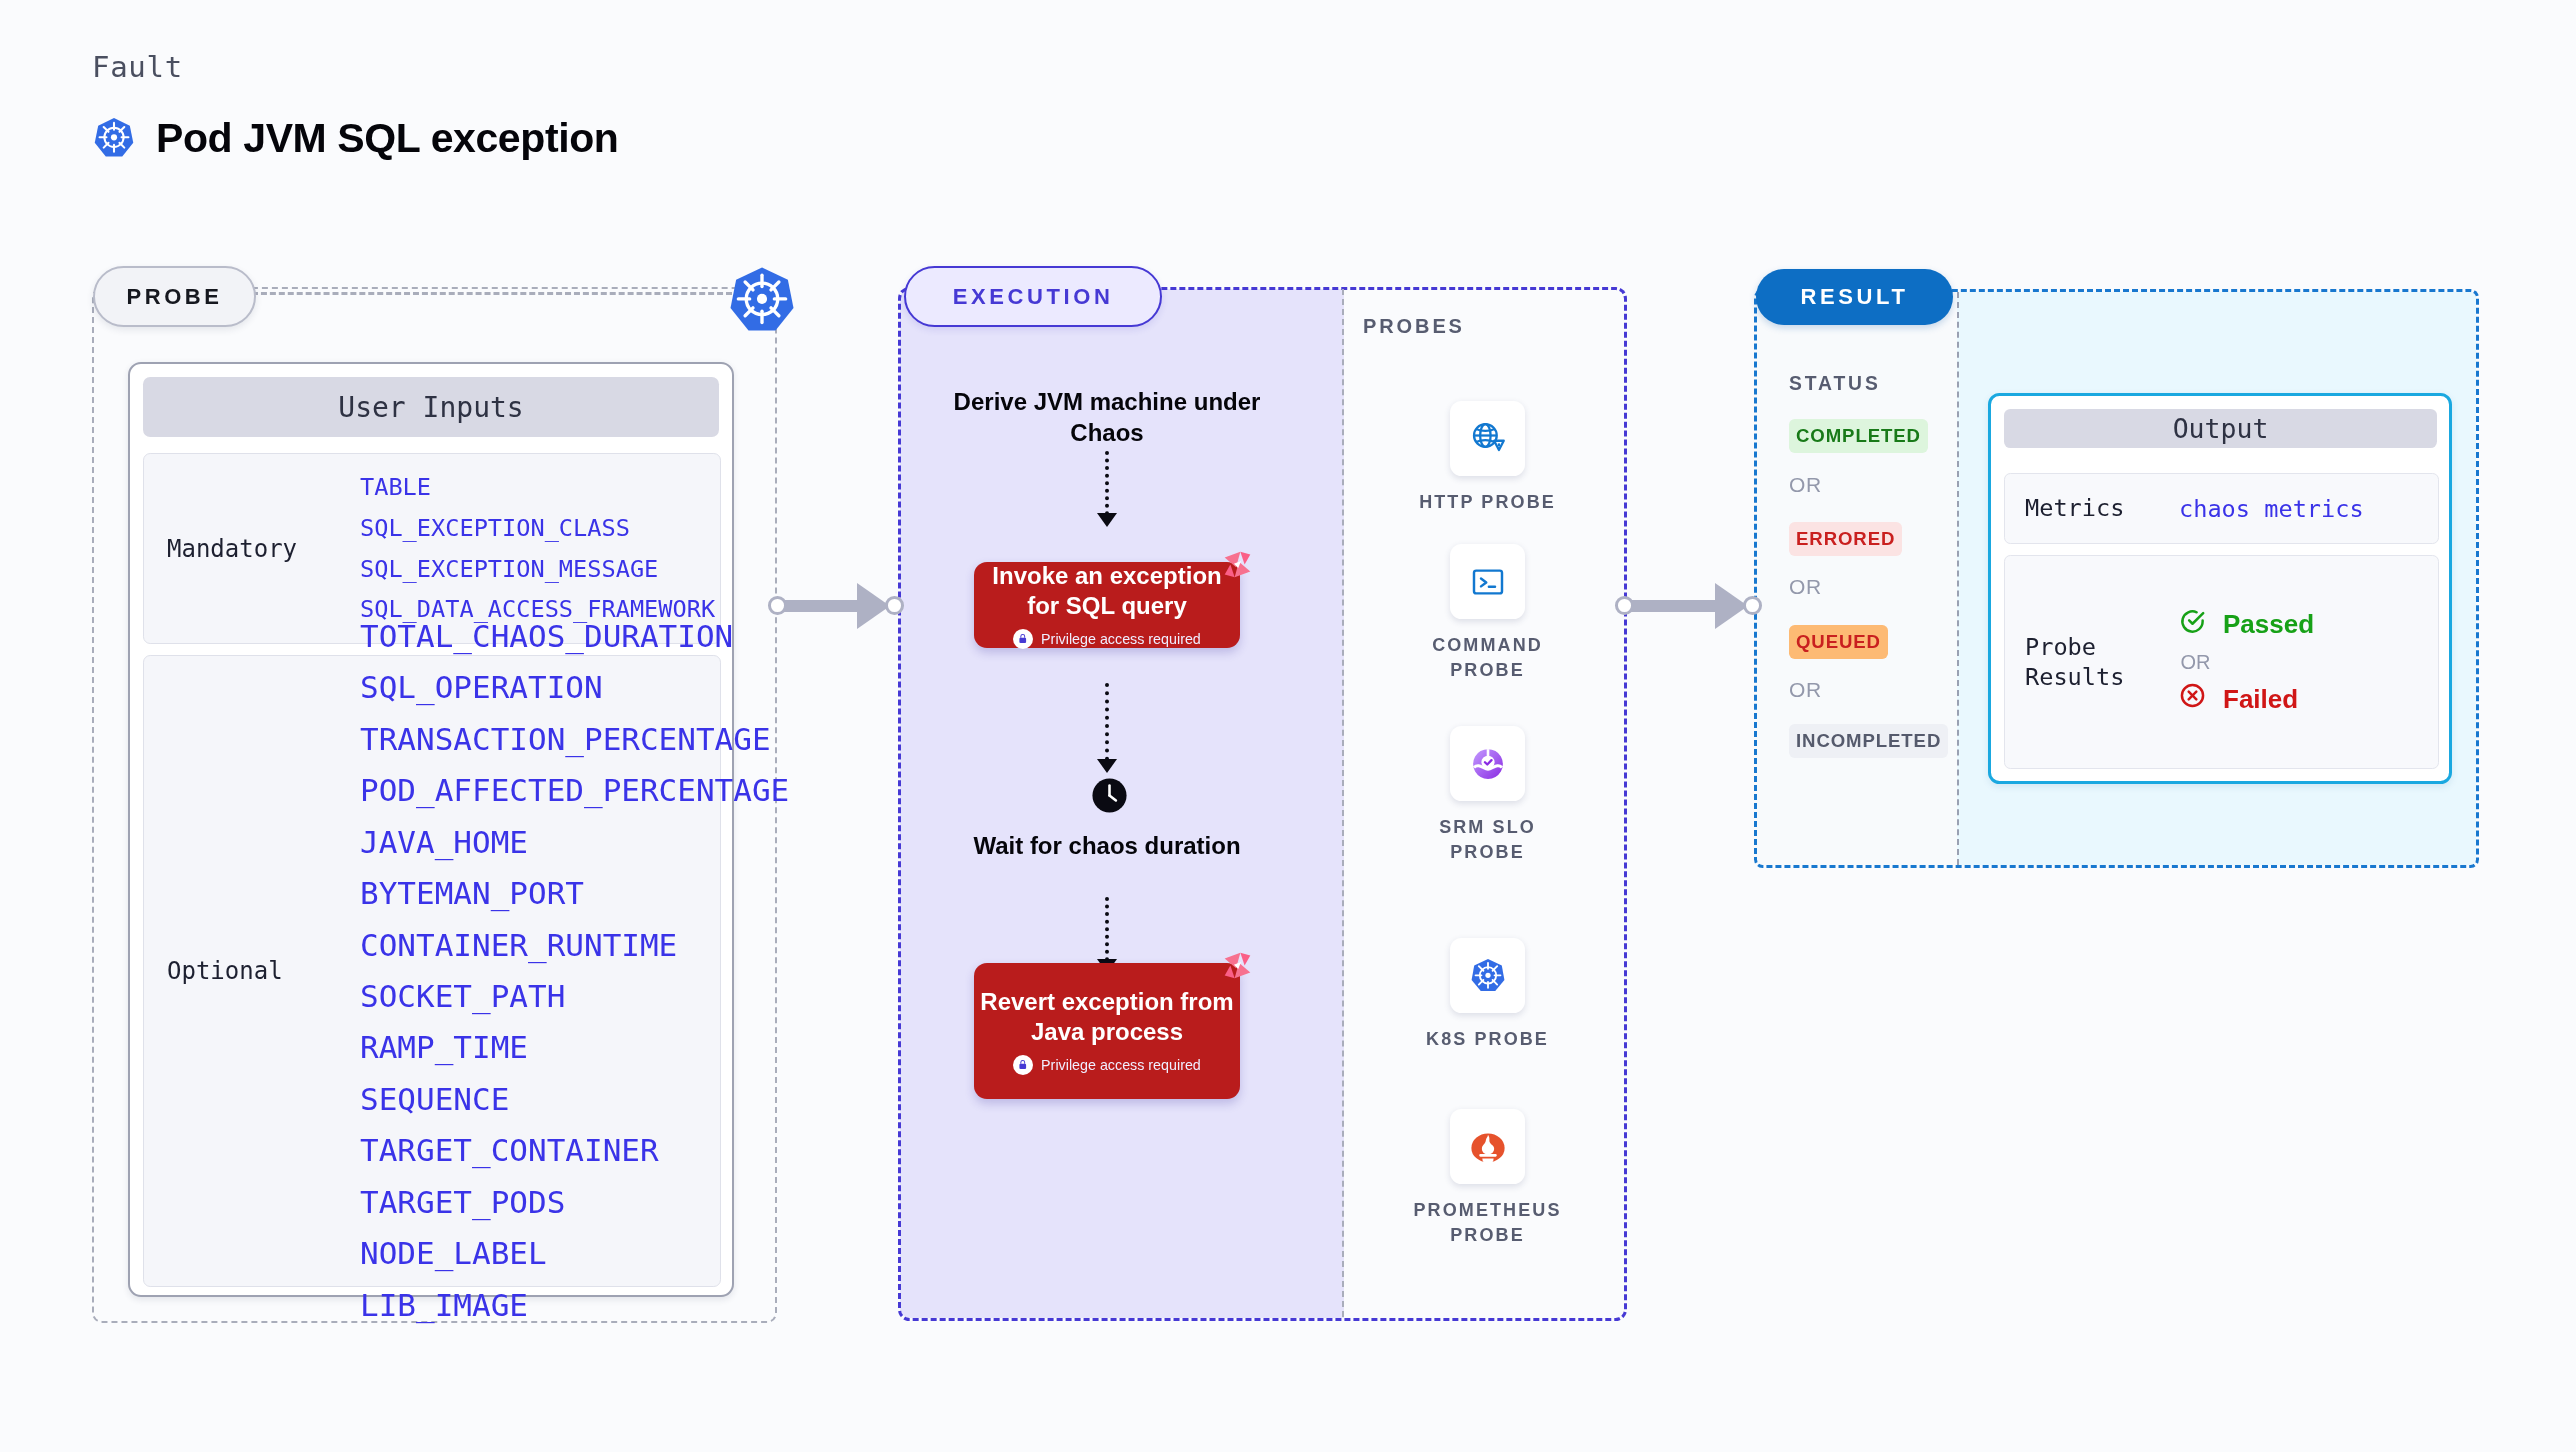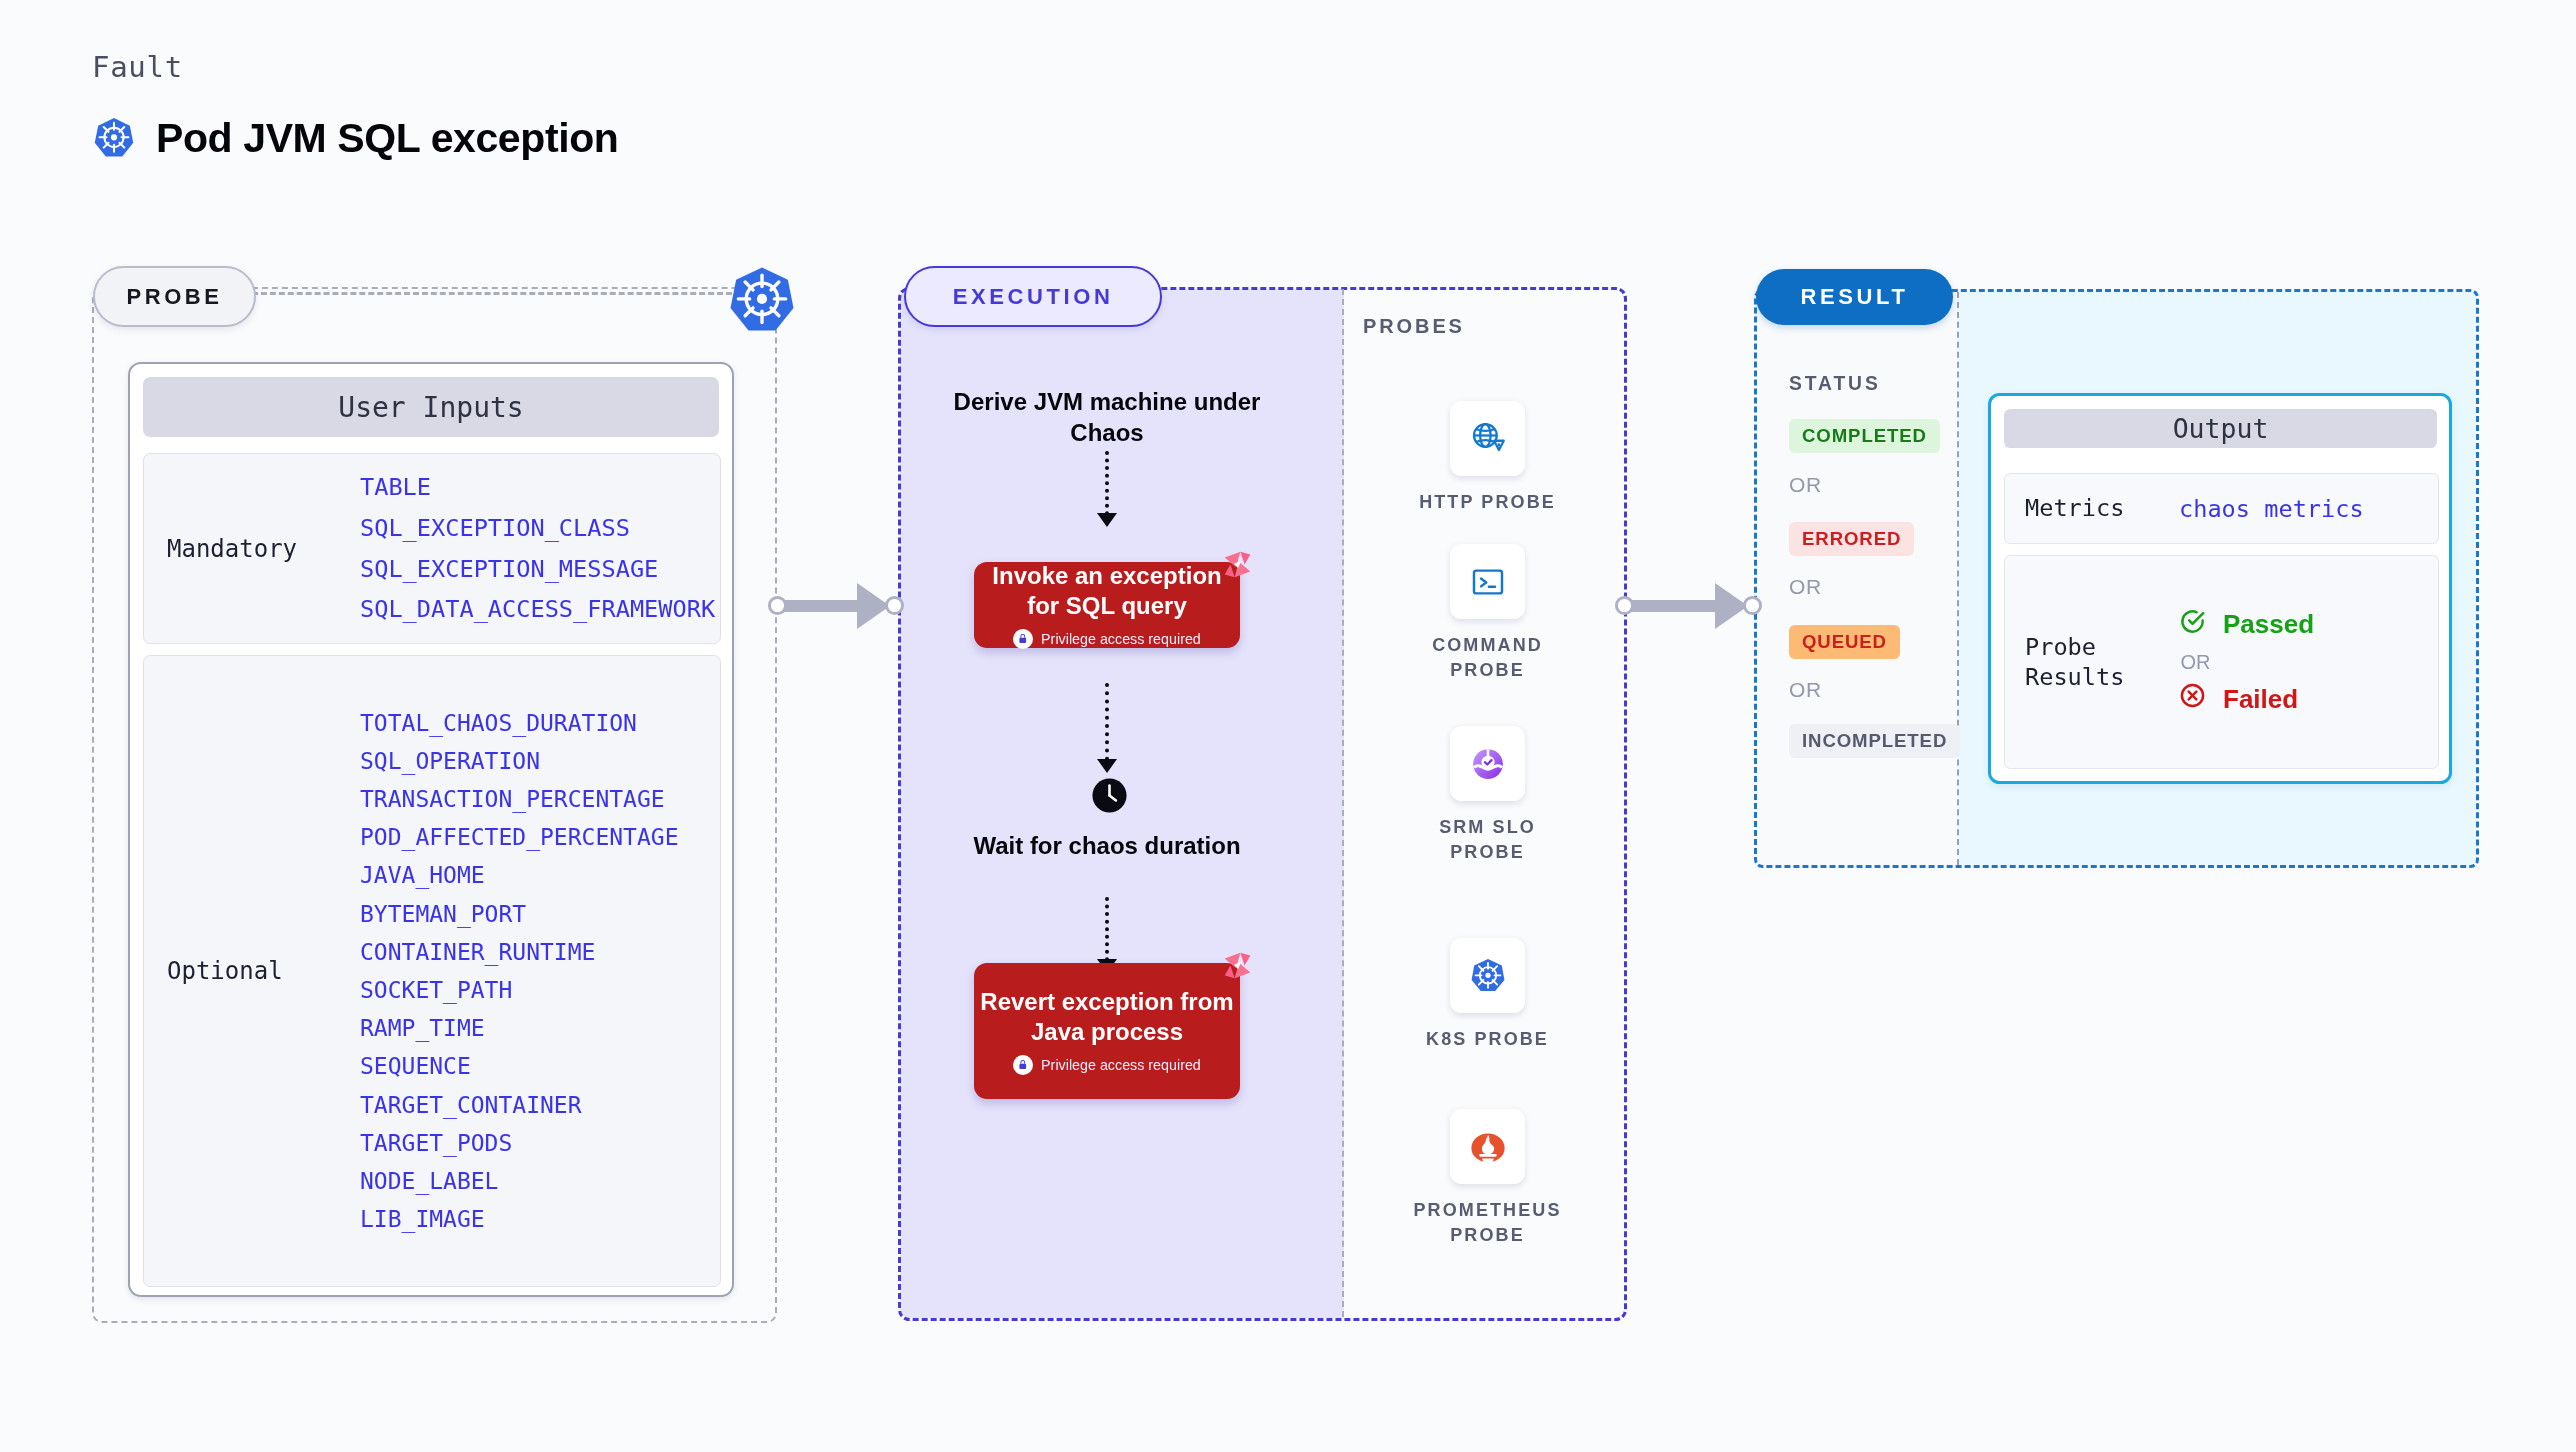--- a/index.html
+++ b/index.html
@@ -76,21 +76,21 @@
   .group-label{
     width:193px;flex:0 0 193px;text-align:left;padding-left:23px;
     font-family:"DejaVu Sans Mono","Liberation Mono",monospace;
     font-size:24px;color:#1d2030;
   }
   .param-list{display:flex;flex-direction:column;}
   .param-item{
     font-family:"DejaVu Sans Mono","Liberation Mono",monospace;
     font-size:23.6px;color:#3a33e8;line-height:1.72;white-space:nowrap;
   }
-  #group-optional .param-item{line-height:1.66;font-size:23px;}
+  #group-optional .param-item{line-height:1.66;font-size:31px;}
 
   
   #execution-region{
     position:absolute;left:898px;top:287px;width:729px;height:1034px;
     border:3.6px dashed #4639d4;border-radius:11.5px;box-sizing:border-box;
   }
   #execution-fill{
     position:absolute;left:900px;top:289px;width:444px;height:1029px;
     background:#e5e3fb;border-radius:10px 0 0 10px;
   }
@@ -175,21 +175,21 @@
   #status-divider{
     position:absolute;left:1957px;top:292px;width:0;height:573px;
     border-left:2.1px dashed #9aa0b2;
   }
   #status-label{
     position:absolute;left:1789px;top:373px;
     font-size:19.3px;font-weight:bold;letter-spacing:2.9px;color:#575c70;
   }
   .status-chip{
     position:absolute;left:1789px;display:flex;align-items:center;justify-content:center;
-    padding:0 13px;height:34px;border-radius:5.7px;font-size:18.6px;font-weight:bold;letter-spacing:0.9px;
+    padding:0 7px;height:34px;border-radius:5.7px;font-size:18.6px;font-weight:bold;letter-spacing:0.9px;
   }
   .or-text{
     position:absolute;left:1789px;font-size:21px;color:#9398ab;letter-spacing:0.7px;
   }
   #chip-0{top:419px;background:#ddf5dd;color:#187a18;}
   #or-0{top:473px;}
   #chip-1{top:522px;background:#fbe3e3;color:#c9201f;}
   #or-1{top:575px;}
   #chip-2{top:625px;background:#fdba74;color:#c9201f;}
   #or-2{top:678px;}

